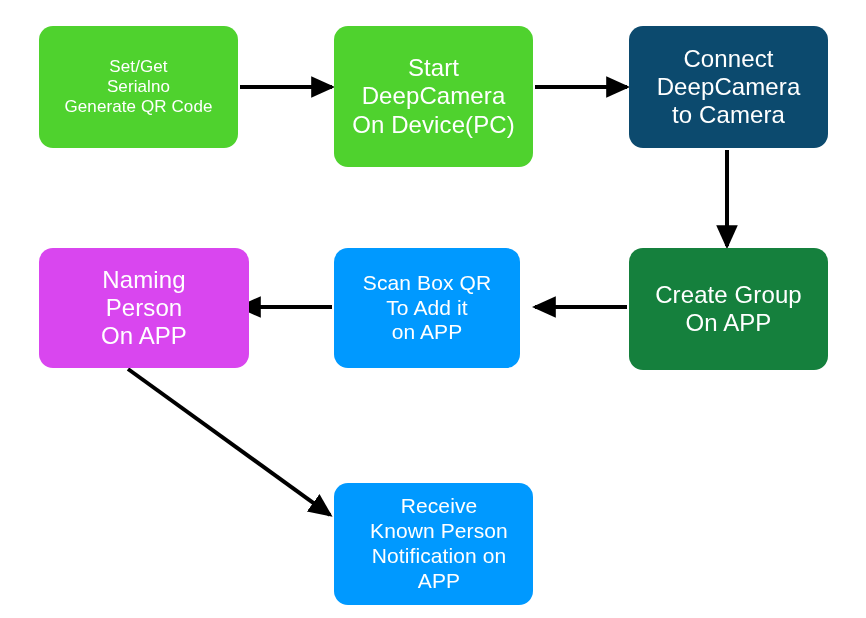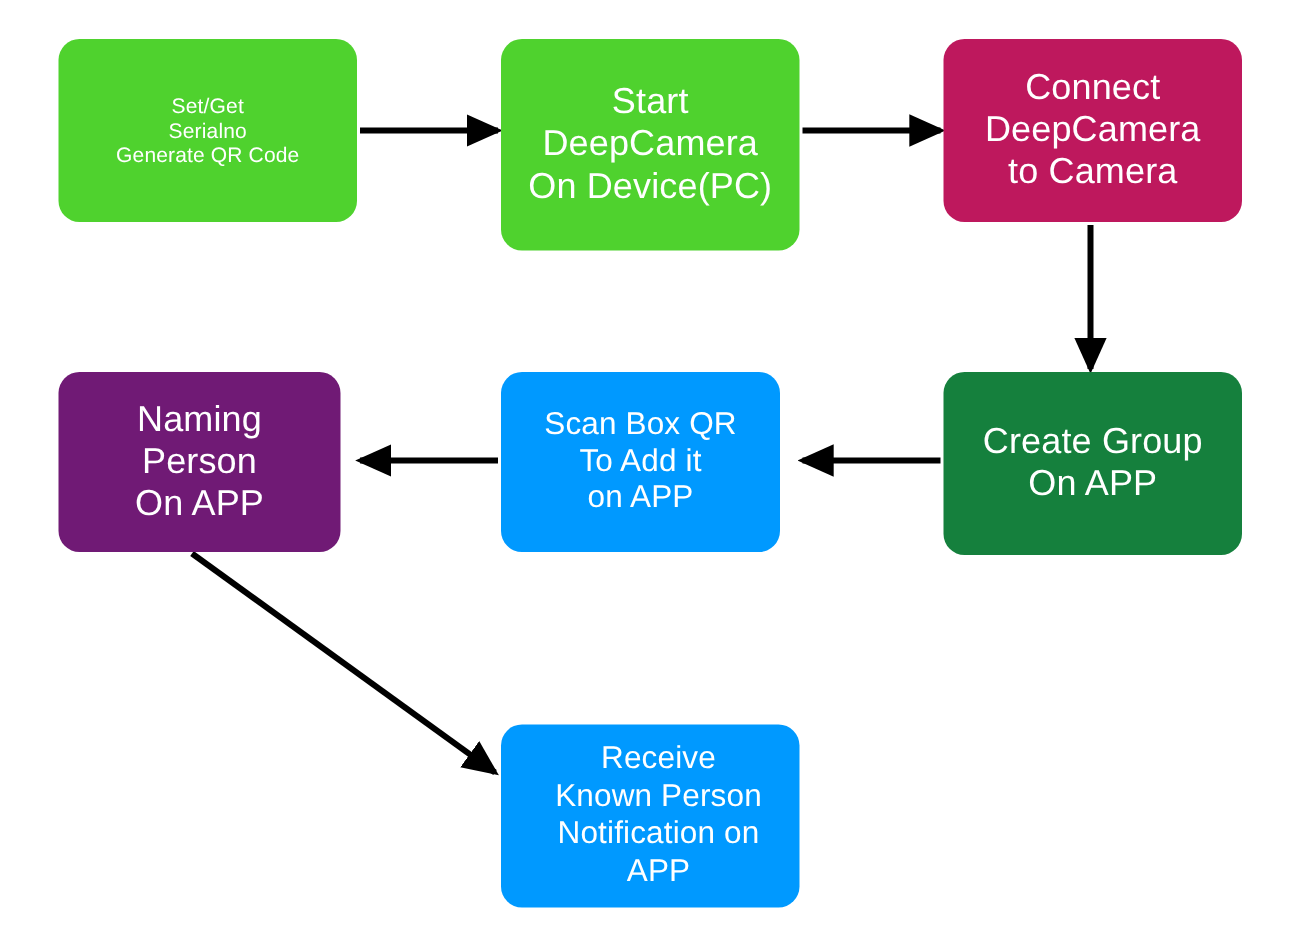--- a/index.html
+++ b/index.html
@@ -30,21 +30,21 @@
     color: #ffffff;
     line-height: 1.18;
     white-space: pre-line;
     padding: 4px 6px;
     letter-spacing: 0.1px;
     user-select: none;
   }
   .node.green { background: #4FD22E; }
   .node.blue  { background: #0099FF; }
 
-  .fs-small  { font-size: 14px; }
+  .fs-small  { font-size: 17px; }
   .fs-medium { font-size: 21px; }
   .fs-large  { font-size: 24px; }
 
   #edges {
     position: absolute;
     left: 0;
     top: 0;
     width: 866px;
     height: 618px;
     pointer-events: none;
@@ -78,32 +78,32 @@
   </svg>
 
   <div class="node green fs-small" style="left: 39px; top: 26px; width: 199px; height: 122px; background: rgb(79, 210, 46); color: rgb(255, 255, 255);">Set/Get
 Serialno
 Generate QR Code</div>
 
   <div class="node green fs-large" style="left: 334px; top: 26px; width: 199px; height: 141px; background: rgb(79, 210, 46); color: rgb(255, 255, 255);">Start
 DeepCamera
 On Device(PC)</div>
 
-  <div class="node green fs-large" style="left: 629px; top: 26px; width: 199px; height: 122px; background: #be185d; color: rgb(255, 255, 255);">Connect
+  <div class="node green fs-large" style="left: 629px; top: 26px; width: 199px; height: 122px; background: #0c4a6e; color: rgb(255, 255, 255);">Connect
 DeepCamera
 to Camera</div>
 
   <div class="node blue fs-large" style="left: 629px; top: 248px; width: 199px; height: 122px; background: #15803d; color: rgb(255, 255, 255);">Create Group
 On APP</div>
 
   <div class="node blue fs-medium" style="left: 334px; top: 248px; width: 186px; height: 120px; background: rgb(0, 153, 255); color: rgb(255, 255, 255);">Scan Box QR
 To Add it
 on APP</div>
 
-  <div class="node blue fs-large" style="left: 39px; top: 248px; width: 188px; height: 120px; background: #701a75; color: rgb(255, 255, 255);">Naming
+  <div class="node blue fs-large" style="left: 39px; top: 248px; width: 210px; height: 120px; background: #d946ef; color: rgb(255, 255, 255);">Naming
 Person
 On APP</div>
 
   <div class="node blue fs-medium" style="left: 334px; top: 483px; width: 199px; height: 122px; background: rgb(0, 153, 255); color: rgb(255, 255, 255); padding-left: 17px;">Receive
 Known Person
 Notification on APP</div>
 
 </div>
 
 </body></html>

